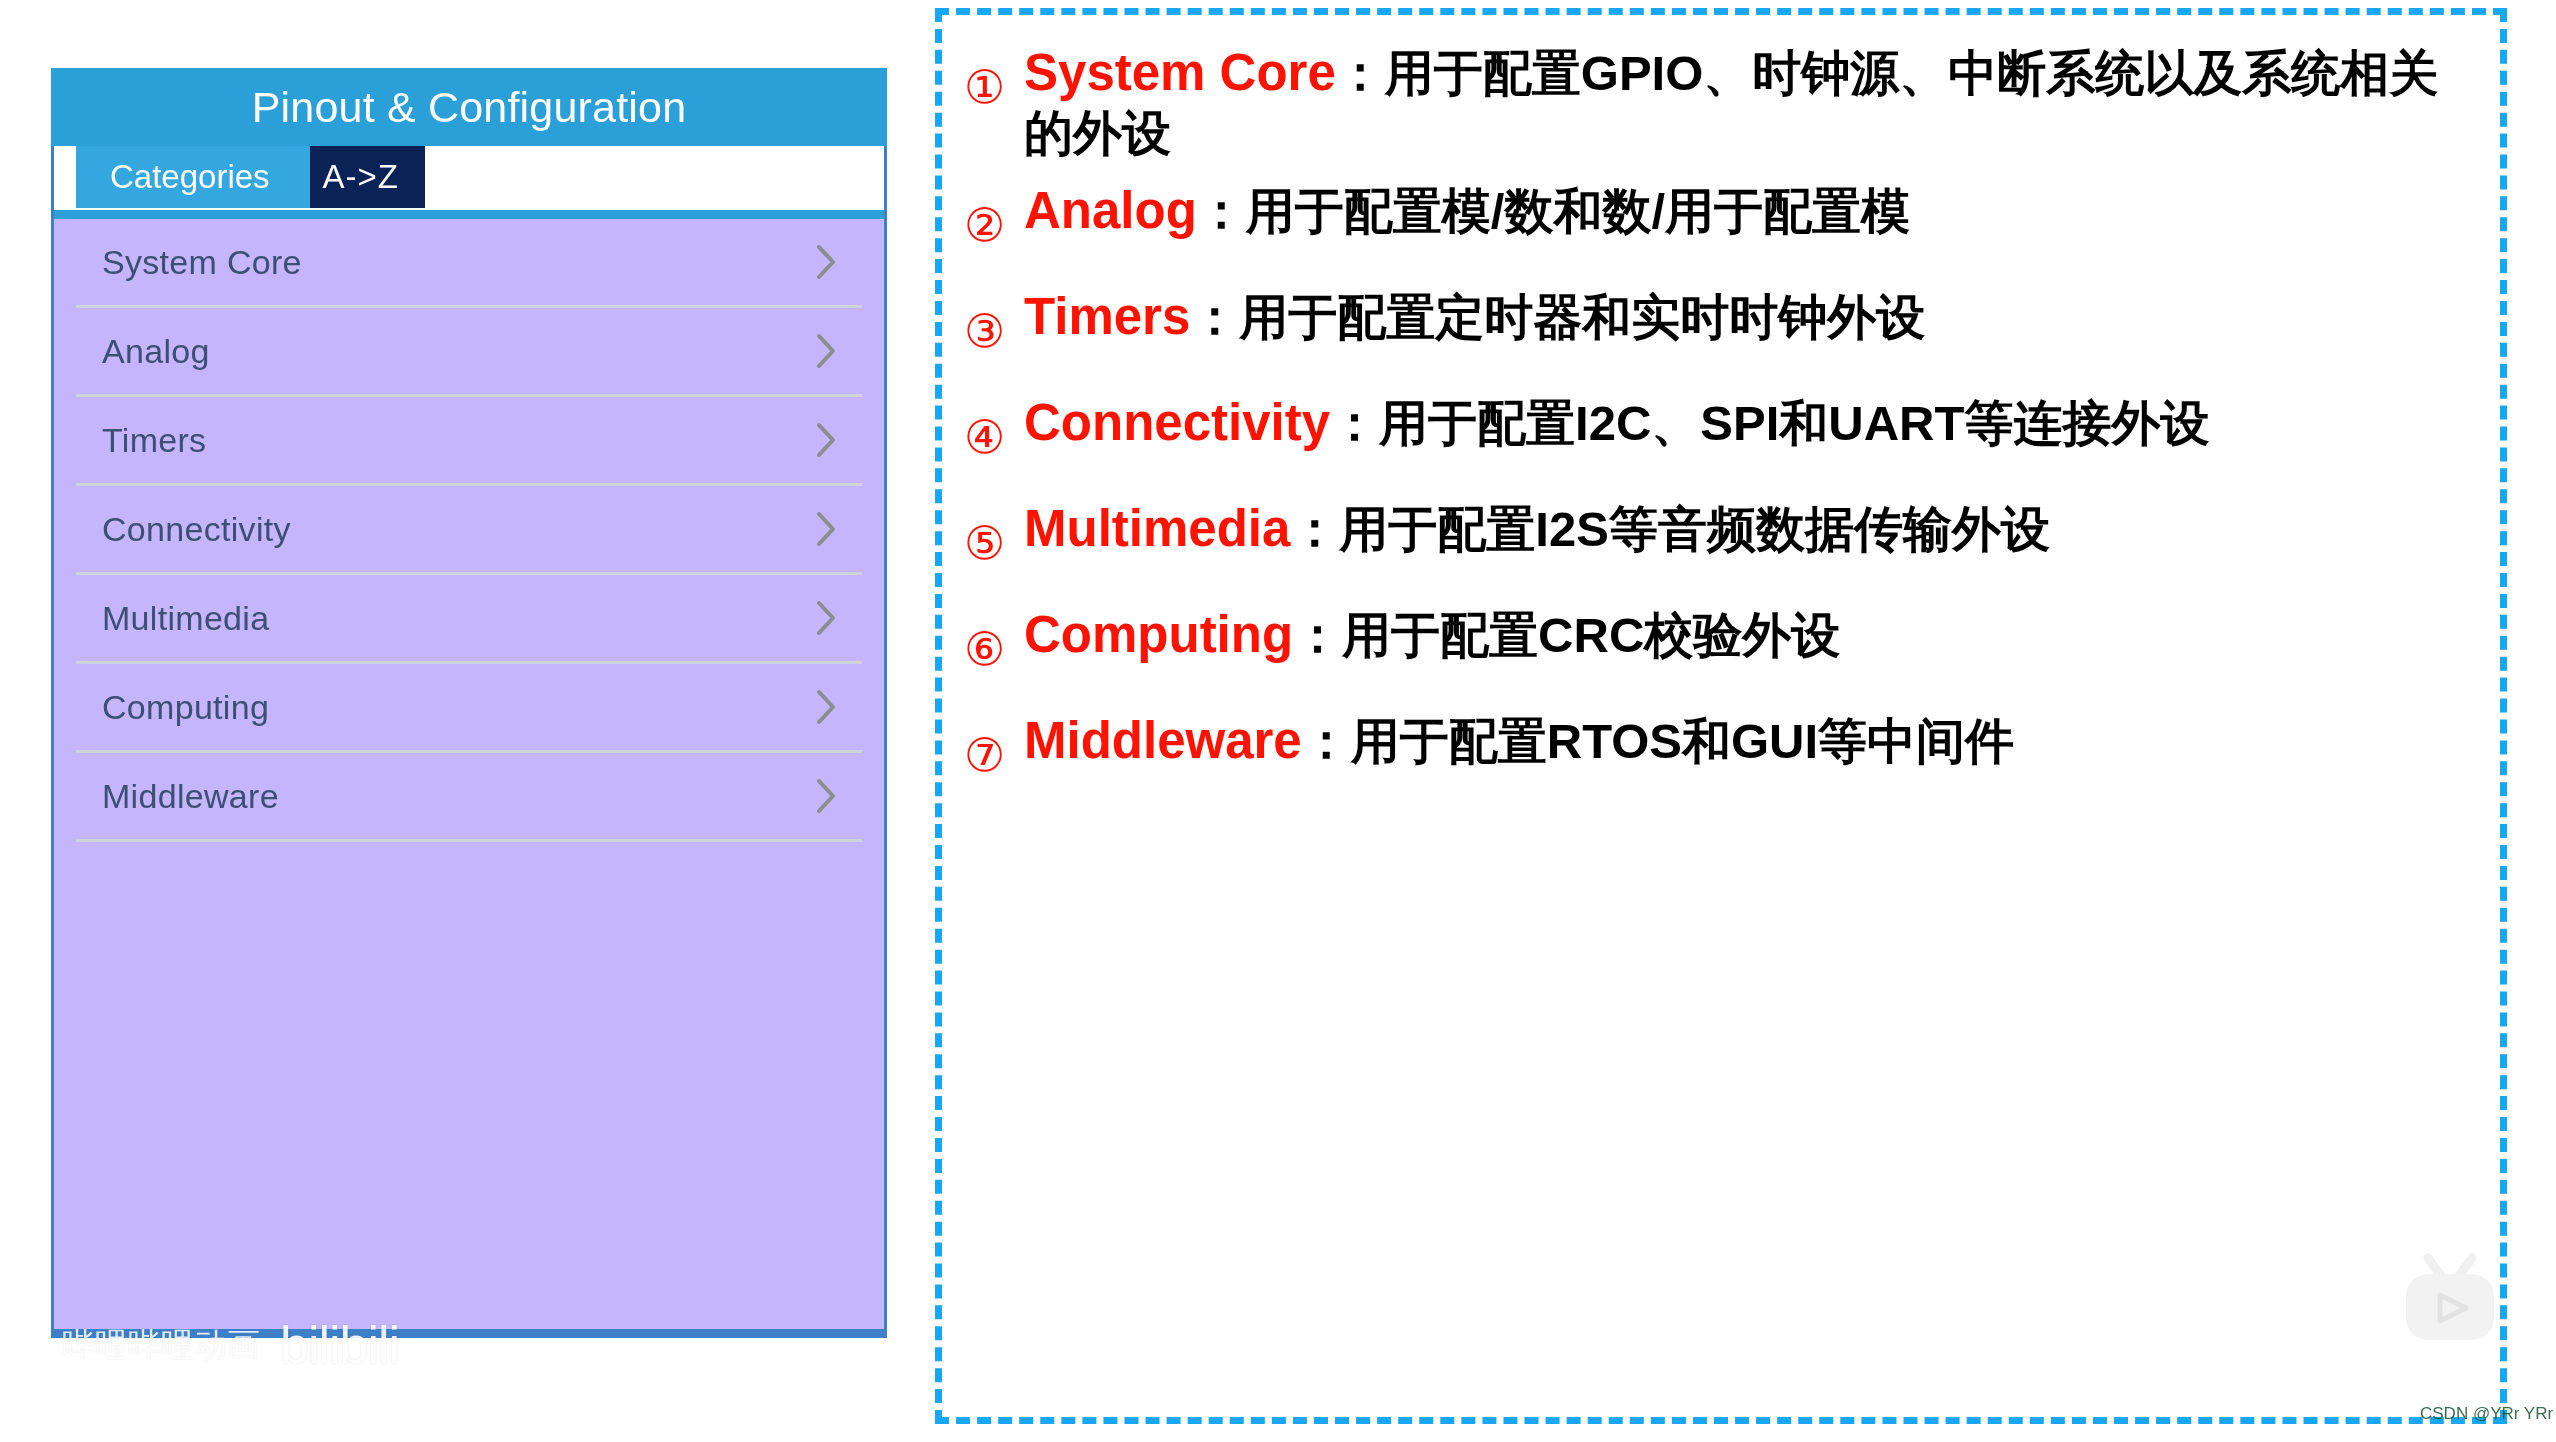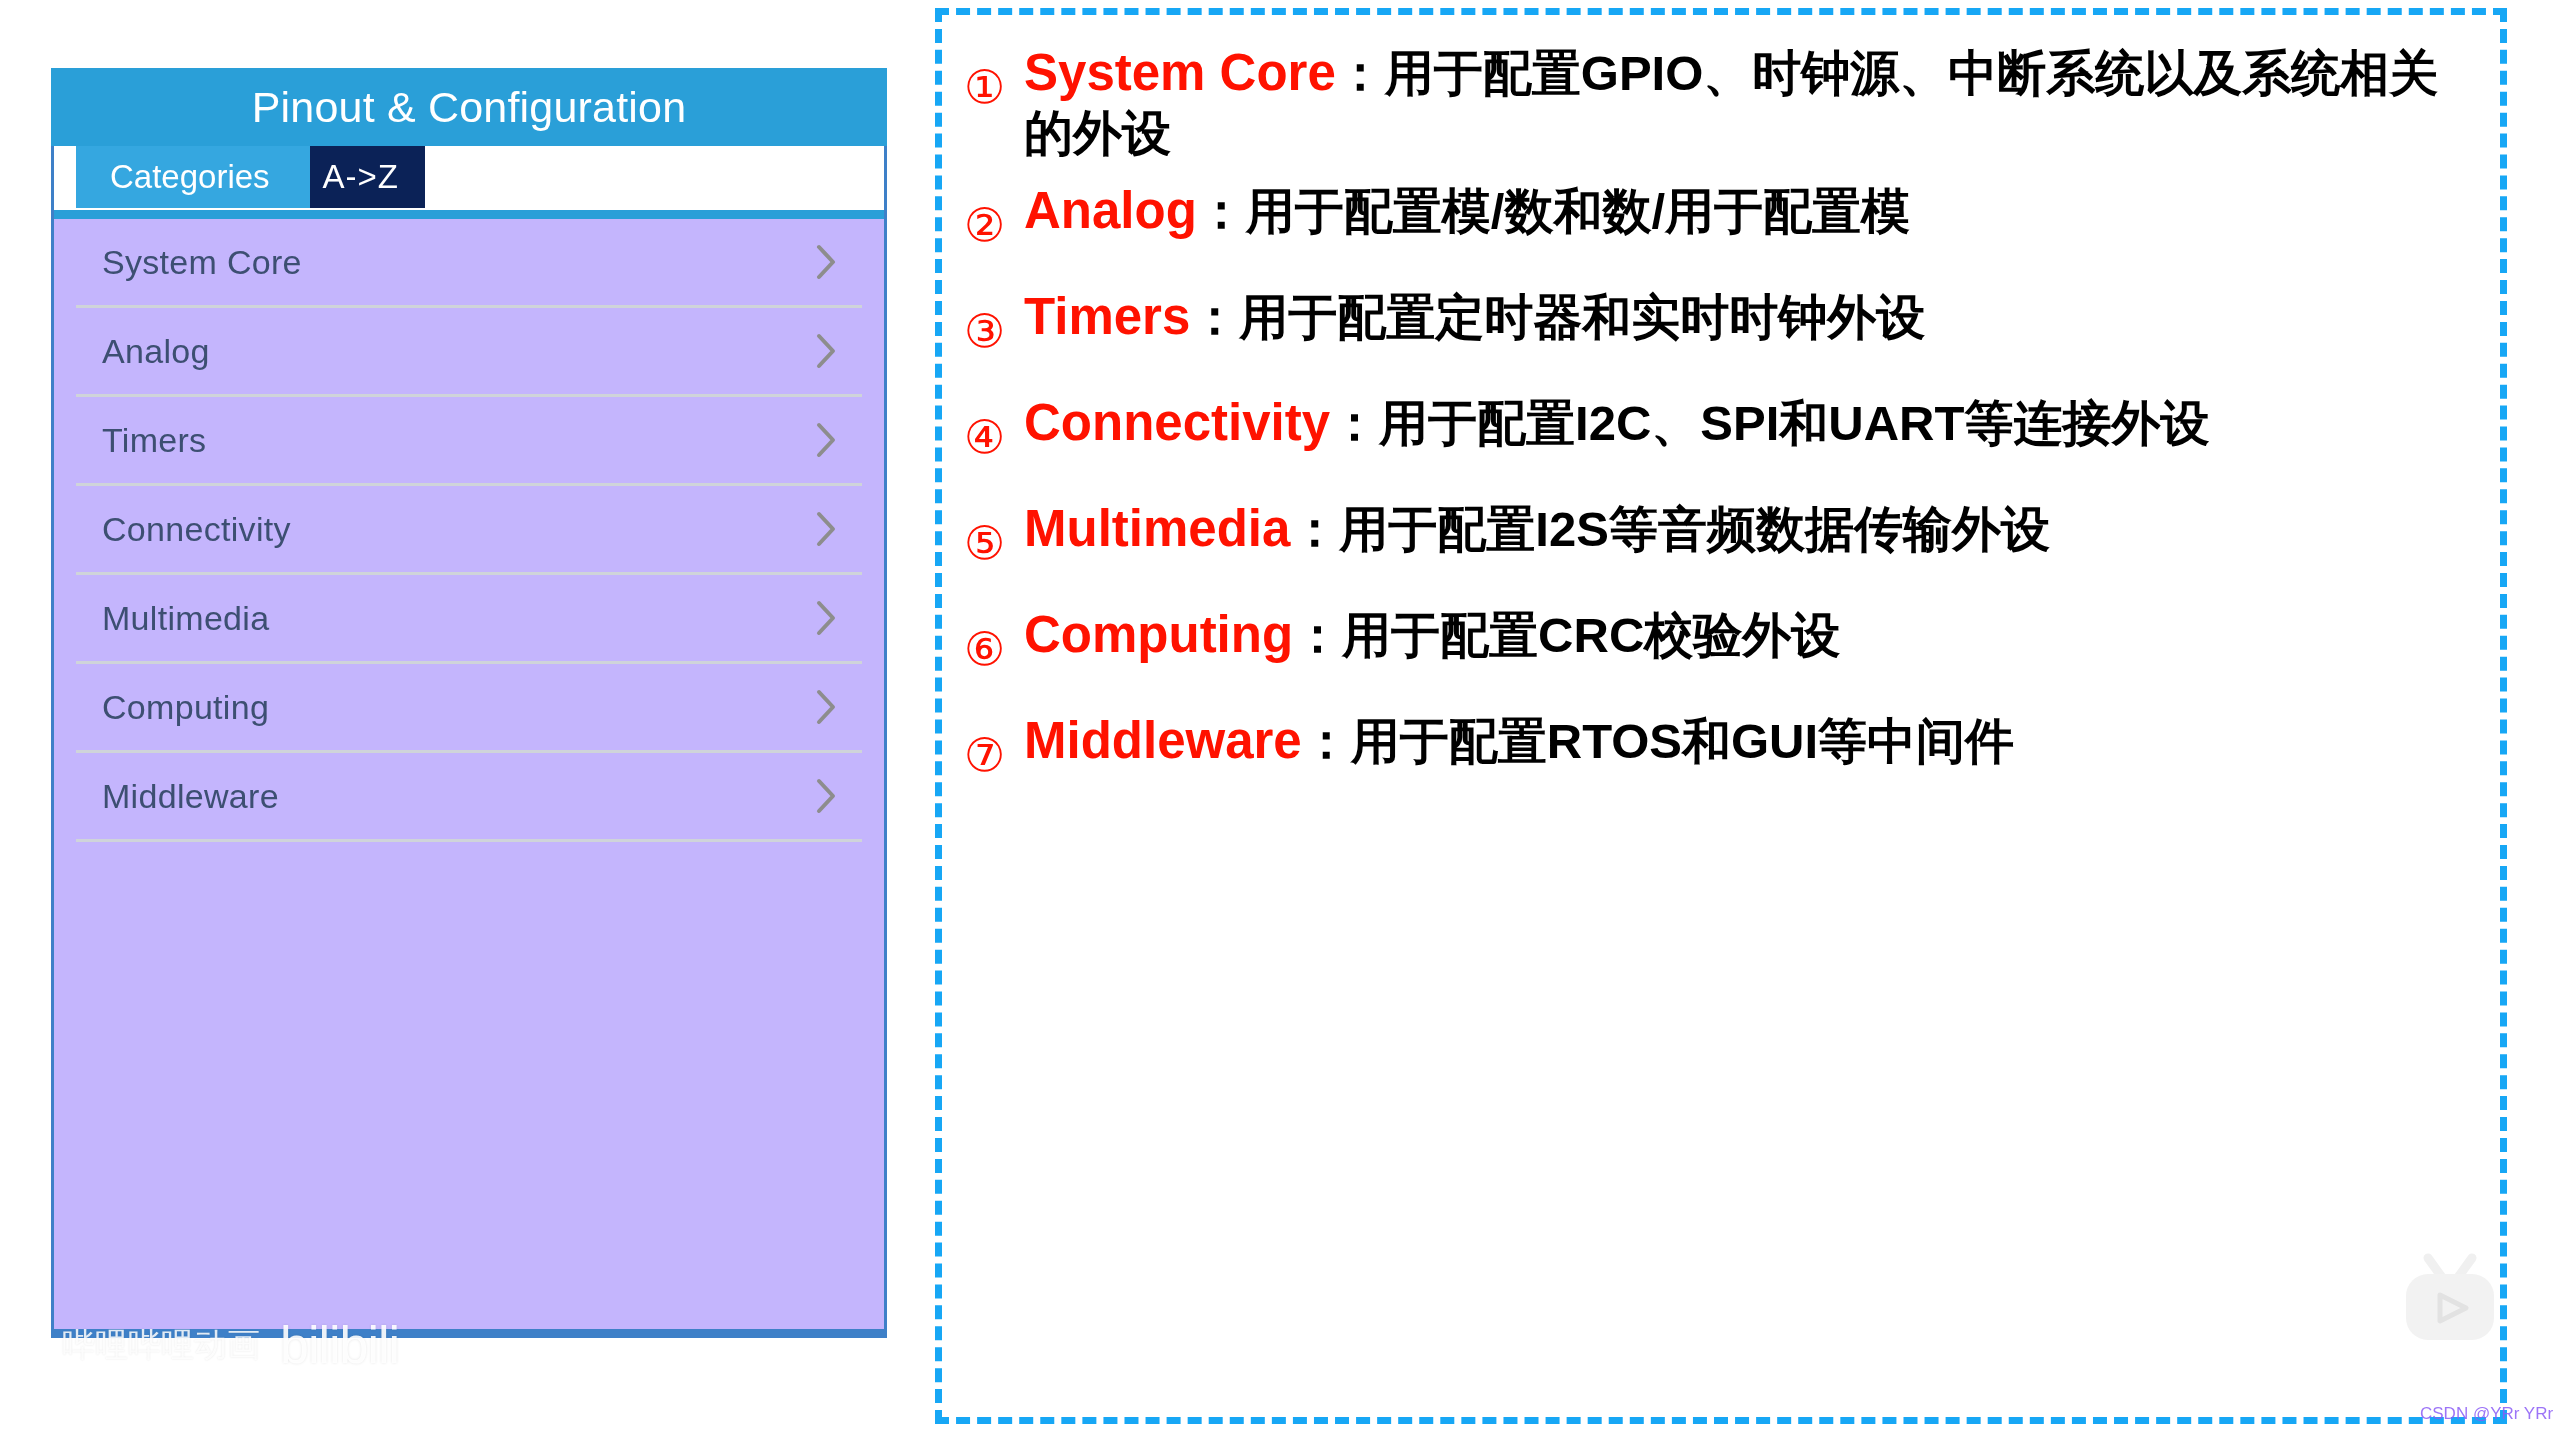--- a/index.html
+++ b/index.html
@@ -196,21 +196,21 @@
     height: 100px;
     pointer-events: none;
   }
 
   
   #csdn-watermark {
     position: absolute;
     left: 2420px;
     top: 1404px;
     font-size: 17px;
-    color: #8b5cf6;
+    color: #14532d;
     opacity: 0.85;
     white-space: nowrap;
     font-family: "Liberation Sans", sans-serif;
   }
 </style>
 </head>
 <body>
 
 <div id="left-panel">
 

